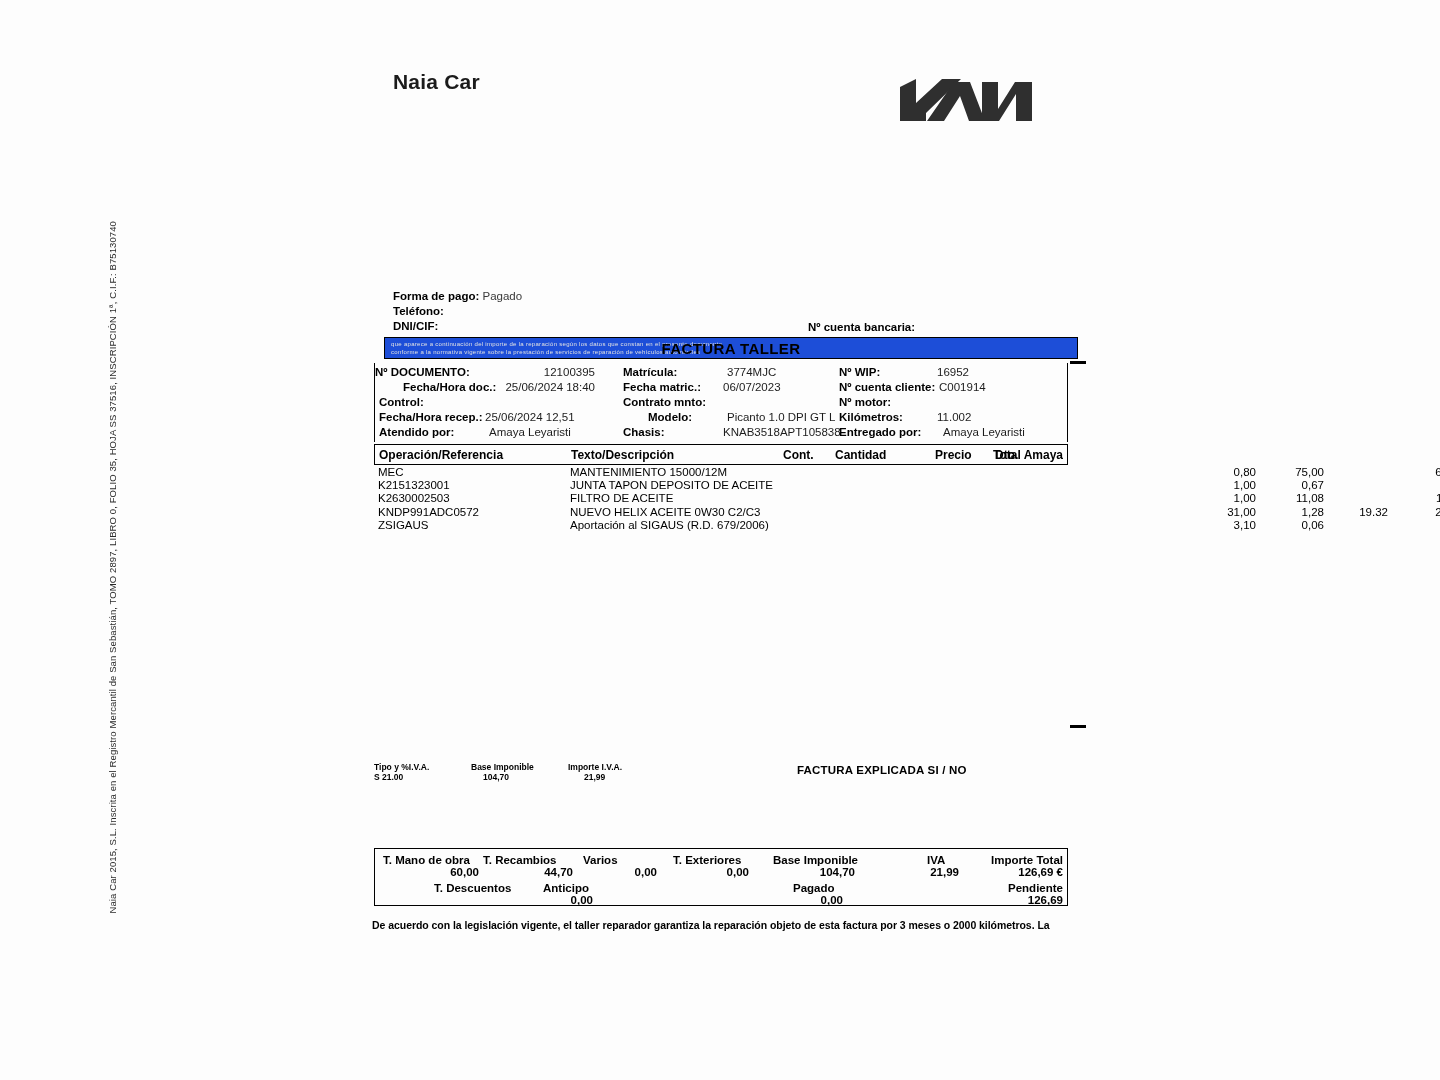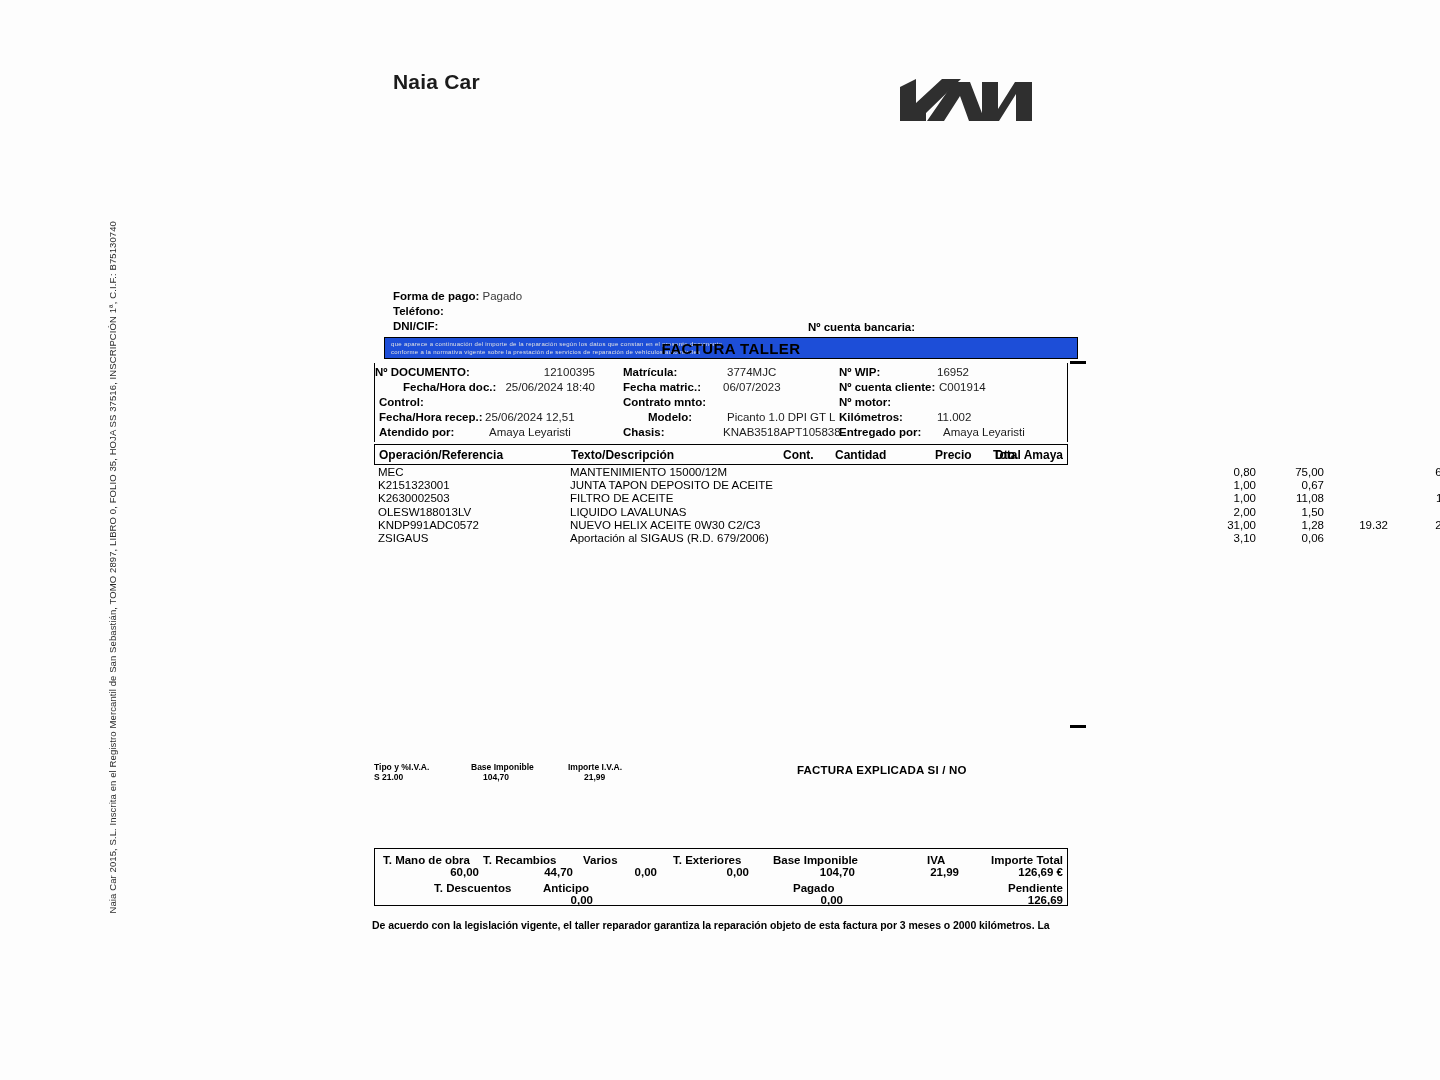--- a/index.html
+++ b/index.html
@@ -288,28 +288,20 @@
     </div>
     <div class="item-row">
       <span class="c-ref">K2630002503</span>
       <span class="c-desc">FILTRO DE ACEITE</span>
       <span class="c-qty">1,00</span>
       <span class="c-pri">11,08</span>
       <span class="c-dto"></span>
       <span class="c-tot">11,08</span>
     </div>
     <div class="item-row">
-      <span class="c-ref">OLESW188013LV</span>
-      <span class="c-desc">LIQUIDO LAVALUNAS</span>
-      <span class="c-qty">2,00</span>
-      <span class="c-pri">1,50</span>
-      <span class="c-dto"></span>
-      <span class="c-tot">3,00</span>
-    </div>
-    <div class="item-row">
       <span class="c-ref">KNDP991ADC0572</span>
       <span class="c-desc">NUEVO HELIX ACEITE 0W30 C2/C3</span>
       <span class="c-qty">31,00</span>
       <span class="c-pri">1,28</span>
       <span class="c-dto">19.32</span>
       <span class="c-tot">29,76</span>
     </div>
     <div class="item-row">
       <span class="c-ref">ZSIGAUS</span>
       <span class="c-desc">Aportación al SIGAUS (R.D. 679/2006)</span>

